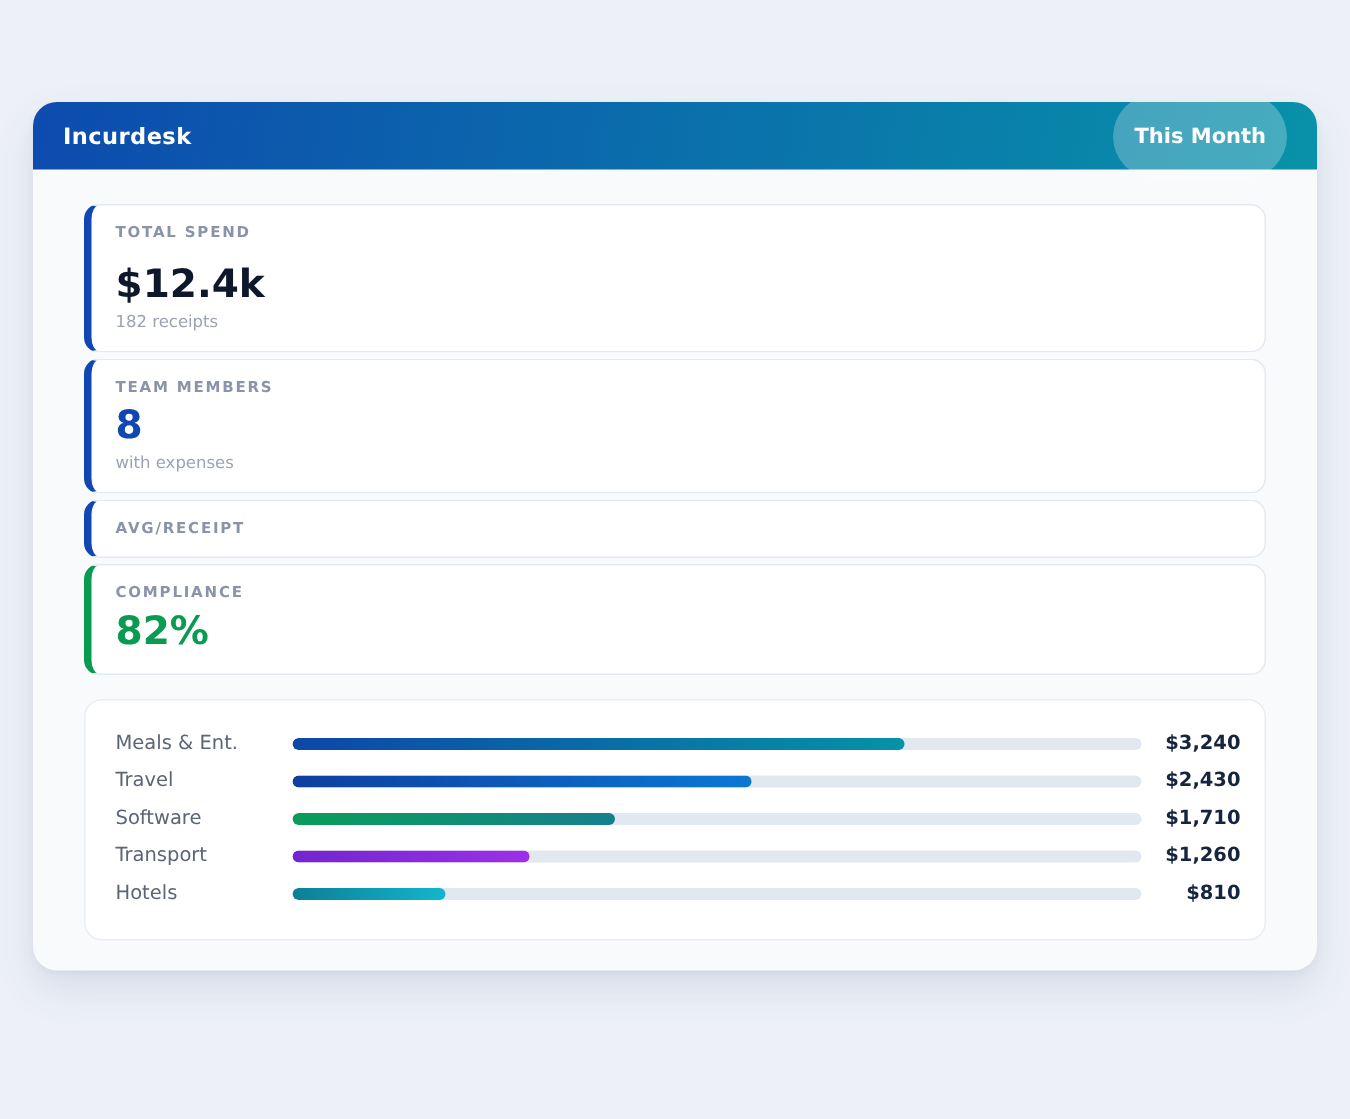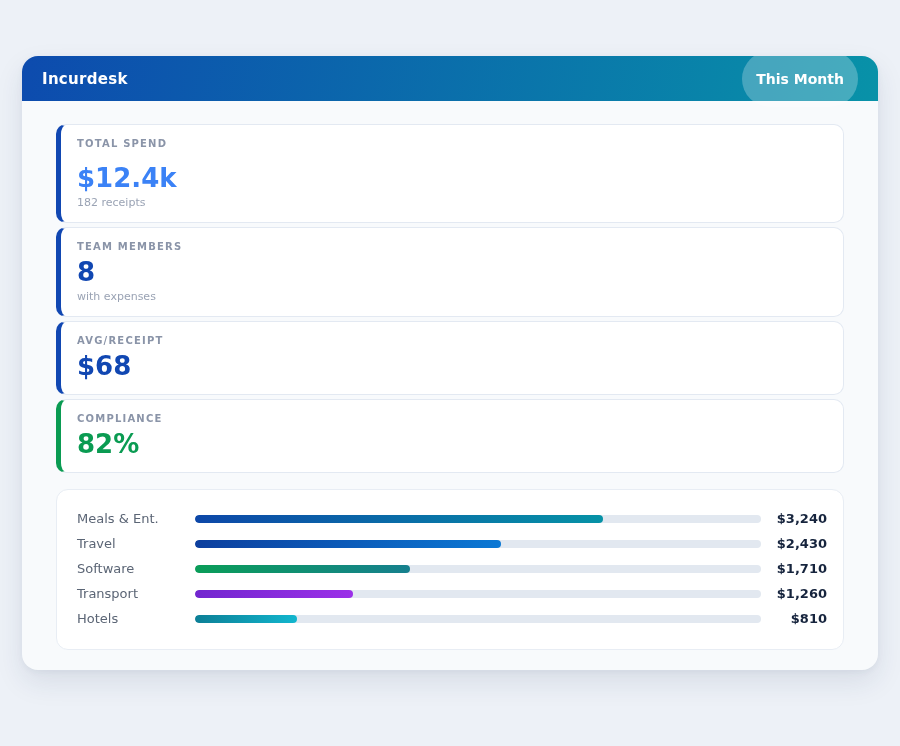--- a/index.html
+++ b/index.html
@@ -4,21 +4,21 @@
 <style>
   * { margin: 0; padding: 0; box-sizing: border-box; }
   html, body { width: 900px; height: 746px; }
   body {
     background: #edf1f7;
     font-family: "DejaVu Sans", "Liberation Sans", sans-serif;
     overflow: hidden;
   }
   .app-card {
     position: absolute;
-    left: 22px; top: 56px;
+    left: 22px; top: 68px;
     width: 856px;
     border-radius: 16px;
     background: #f8fafc;
     box-shadow: 0 12px 28px rgba(30, 50, 90, 0.10), 0 2px 6px rgba(30,50,90,0.05);
     overflow: hidden;
   }
   .app-header {
     height: 45px;
     display: flex;
     align-items: center;
@@ -110,33 +110,32 @@
 
     <div class="app-header" style="background: linear-gradient(100deg, rgb(13, 75, 174), rgb(8, 146, 168));">
       <div class="app-title">Incurdesk</div>
       <div class="badge">This Month</div>
     </div>
 
     <div class="app-body">
 
       <div class="stat-card" style="border-left-color: rgb(17, 71, 178);">
         <div class="stat-label">TOTAL SPEND</div>
-        <div class="stat-value" style="color: #3b82f6; margin-top: 12px;">$12.4k</div>
+        <div class="stat-value" style="color: #0f172a; margin-top: 12px;">$12.4k</div>
         <div class="stat-sub">182 receipts</div>
       </div>
 
       <div class="stat-card" style="border-left-color: rgb(17, 71, 178);">
         <div class="stat-label">TEAM MEMBERS</div>
         <div class="stat-value" style="color: rgb(17, 71, 178);">8</div>
         <div class="stat-sub">with expenses</div>
       </div>
 
       <div class="stat-card" style="border-left-color: rgb(17, 71, 178);">
         <div class="stat-label">AVG/RECEIPT</div>
-        <div class="stat-value" style="color: rgb(17, 71, 178);">$68</div>
       </div>
 
       <div class="stat-card" style="border-left-color: rgb(10, 155, 82);">
         <div class="stat-label">COMPLIANCE</div>
         <div class="stat-value" style="color: rgb(10, 155, 82);">82%</div>
       </div>
 
       <div class="panel">
 
         <div class="cat-row">

